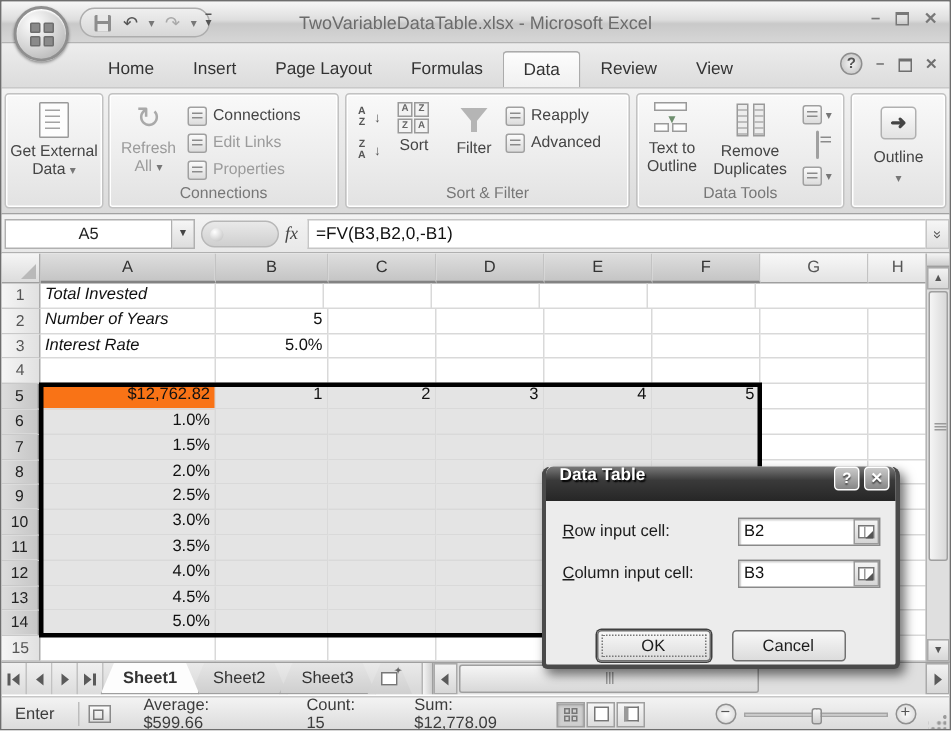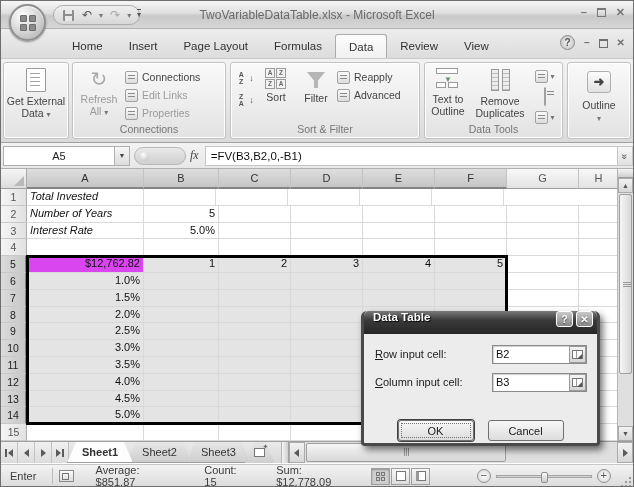--- a/index.html
+++ b/index.html
@@ -112,21 +112,21 @@
   .colhdr.selc { background:linear-gradient(#dedede,#c5c5c5); border-bottom:2px solid #838383; color:#333; }
   .grow { display:flex; height:16.8px; }
   .rowhdr { width:26px; background:linear-gradient(90deg,#f5f5f5,#e1e1e1); border-right:1px solid #ababab;
     border-bottom:1px solid #c9c9c9; font-size:10.5px; color:#555; text-align:center; line-height:16px; flex:0 0 auto; }
   .rowhdr.selr { background:linear-gradient(90deg,#dcdcdc,#c6c6c6); border-right:2px solid #838383; color:#222; }
   .cell { border-right:1px solid #d9d9d9; border-bottom:1px solid #d9d9d9; font-size:11px; color:#111;
     padding:0 3px; line-height:15.5px; overflow:hidden; white-space:nowrap; flex:0 0 auto; }
   .cell.right { text-align:right; }
   .cell.italic { font-style:italic; }
   .cell.sel { background:#e4e4e4; }
-  .cell.active { background:#d946ef; }
+  .cell.active { background:#f97316; }
   .sel-overlay { position:absolute; border:3px solid #000; pointer-events:none; z-index:5; }
 
   
   .vscroll { position:absolute; right:0; top:168px; width:16px; height:272px; background:#dfdfdf;
     border-left:1px solid #b5b5b5; display:flex; flex-direction:column; }
   .vsplit { height:9px; background:linear-gradient(#f4f4f4,#cfcfcf); border-bottom:1px solid #9f9f9f; }
   .sbtn { height:15px; background:linear-gradient(#f2f2f2,#d7d7d7); border:1px solid #aaa;
     display:flex; align-items:center; justify-content:center; font-size:7px; color:#555; }
   .vthumb { margin:1px; height:180px; background:linear-gradient(90deg,#f5f5f5,#d8d8d8); border:1px solid #9f9f9f;
     border-radius:2px; position:relative; }
@@ -639,21 +639,21 @@
           <span class="tri right"></span>
         </div>
     </div>
   </div>
 
   <div class="statusbar">
     <span class="mode">Enter</span>
     <span class="ssep"></span>
     <span class="macro-ico"></span>
     <div class="stats" id="status-stats">
-        <span>Average: $851.87</span>
+        <span>Average: $599.66</span>
         <span>Count: 15</span>
         <span>Sum: $12,778.09</span>
       </div>
     <div class="viewbtns">
       <div class="vwbtn pressed">
           <span class="vg1">
             <i></i>
             <i></i>
             <i></i>
             <i></i>

